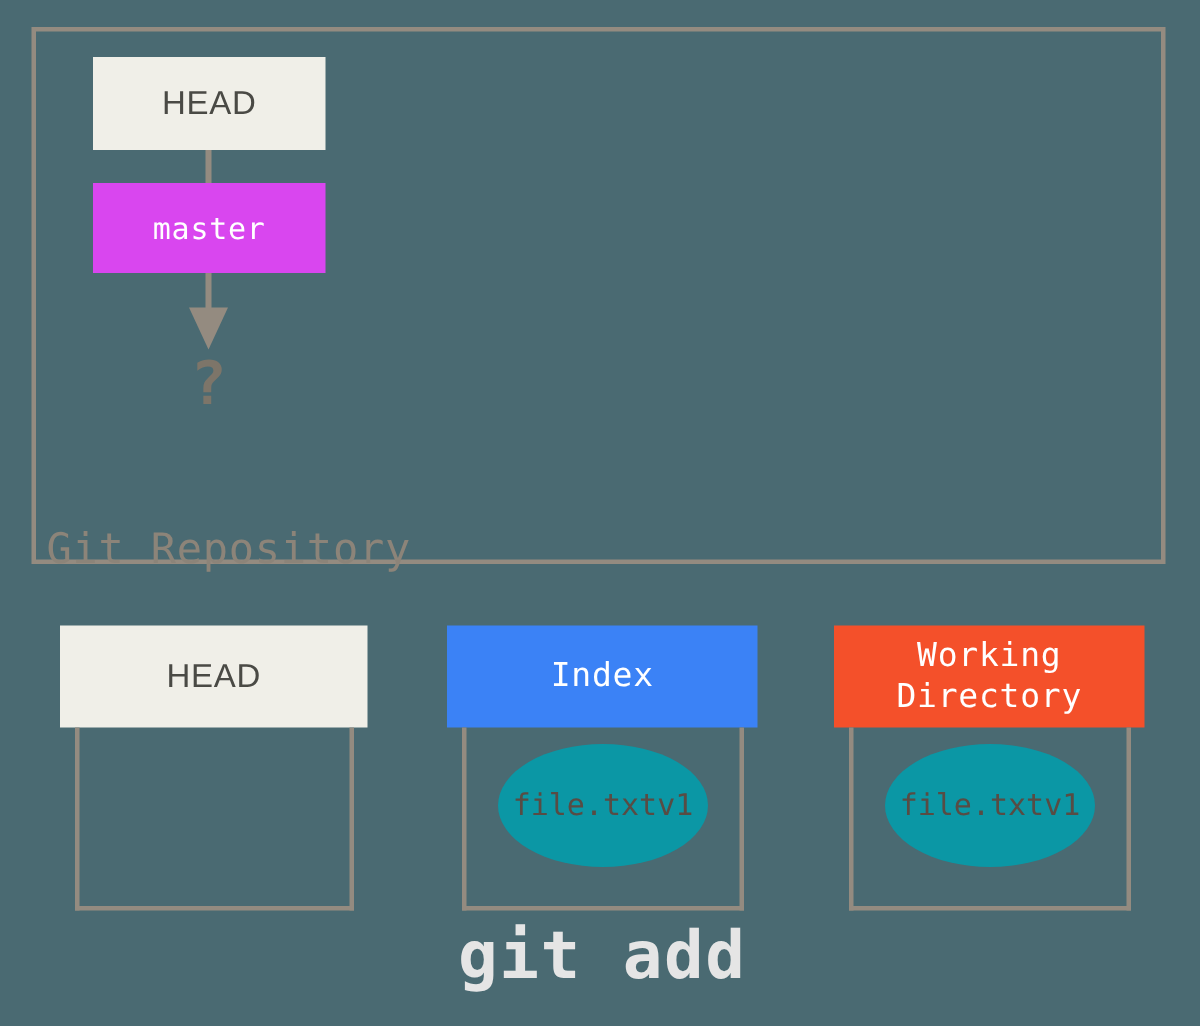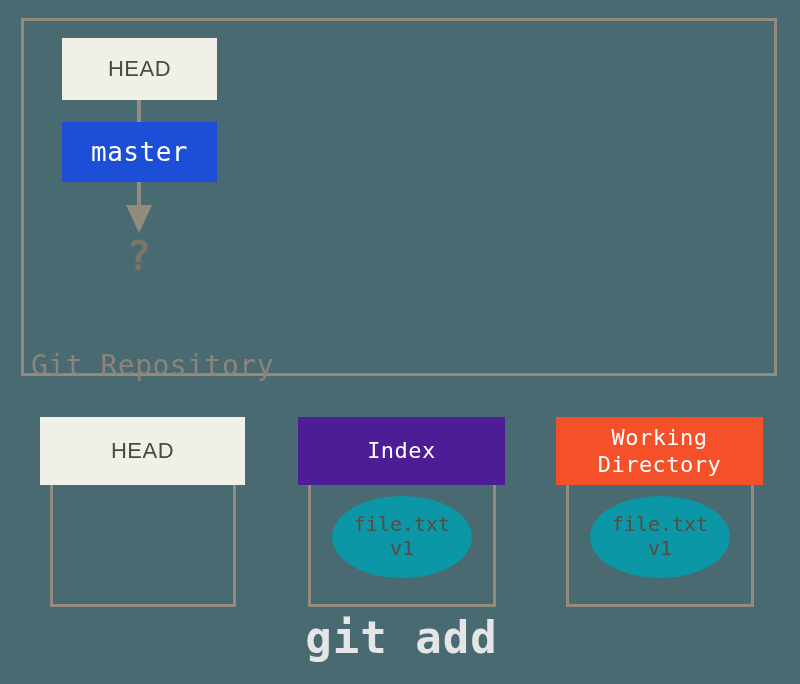--- a/index.html
+++ b/index.html
@@ -56,26 +56,26 @@
     letter-spacing: 0.5px;
   }
 
   
   .branch-ref {
     position: absolute;
     left: 62px;
     top: 122px;
     width: 155px;
     height: 60px;
-    background: #1d4ed8;
-    display: flex;
-    align-items: center;
-    justify-content: center;
-    font-family: "DejaVu Sans Mono", "Liberation Mono", monospace;
-    font-size: 26px;
+    background: #d946ef;
+    display: flex;
+    align-items: center;
+    justify-content: center;
+    font-family: "DejaVu Sans Mono", "Liberation Mono", monospace;
+    font-size: 20px;
     color: #ffffff;
     letter-spacing: 0.5px;
   }
 
   
   .conn-head-master {
     position: absolute;
     left: 137px;
     top: 100px;
     width: 4px;
@@ -145,21 +145,21 @@
     box-sizing: border-box;
     border-left: 3px solid #948b80;
     border-right: 3px solid #948b80;
     border-bottom: 3px solid #948b80;
   }
   .blob {
     position: absolute;
     background: #0b97a5;
     border-radius: 50%;
     display: flex;
-    flex-direction: column;
+    flex-direction: row;
     align-items: center;
     justify-content: center;
     font-family: "DejaVu Sans Mono", "Liberation Mono", monospace;
     font-size: 20px;
     line-height: 1.18;
     color: #584c44;
     text-align: center;
   }
 
   
@@ -169,21 +169,21 @@
     background: #f0efe8;
     color: #4a4a45;
     font-size: 22px;
   }
   #area-head .area-body { left: 10px; top: 68px; width: 186px; height: 122px; }
 
   
   #area-index { left: 298px; top: 417px; width: 207px; height: 190px; }
   #area-index .area-header {
     width: 207px; height: 68px;
-    background: #4c1d95;
+    background: #3b82f6;
   }
   #area-index .area-body { left: 10px; top: 68px; width: 188px; height: 122px; }
   #area-index .blob { left: 34px; top: 79px; width: 140px; height: 82px; }
 
   
   #area-wd { left: 556px; top: 417px; width: 207px; height: 190px; }
   #area-wd .area-header {
     width: 207px; height: 68px;
     background: #f4502a;
   }

